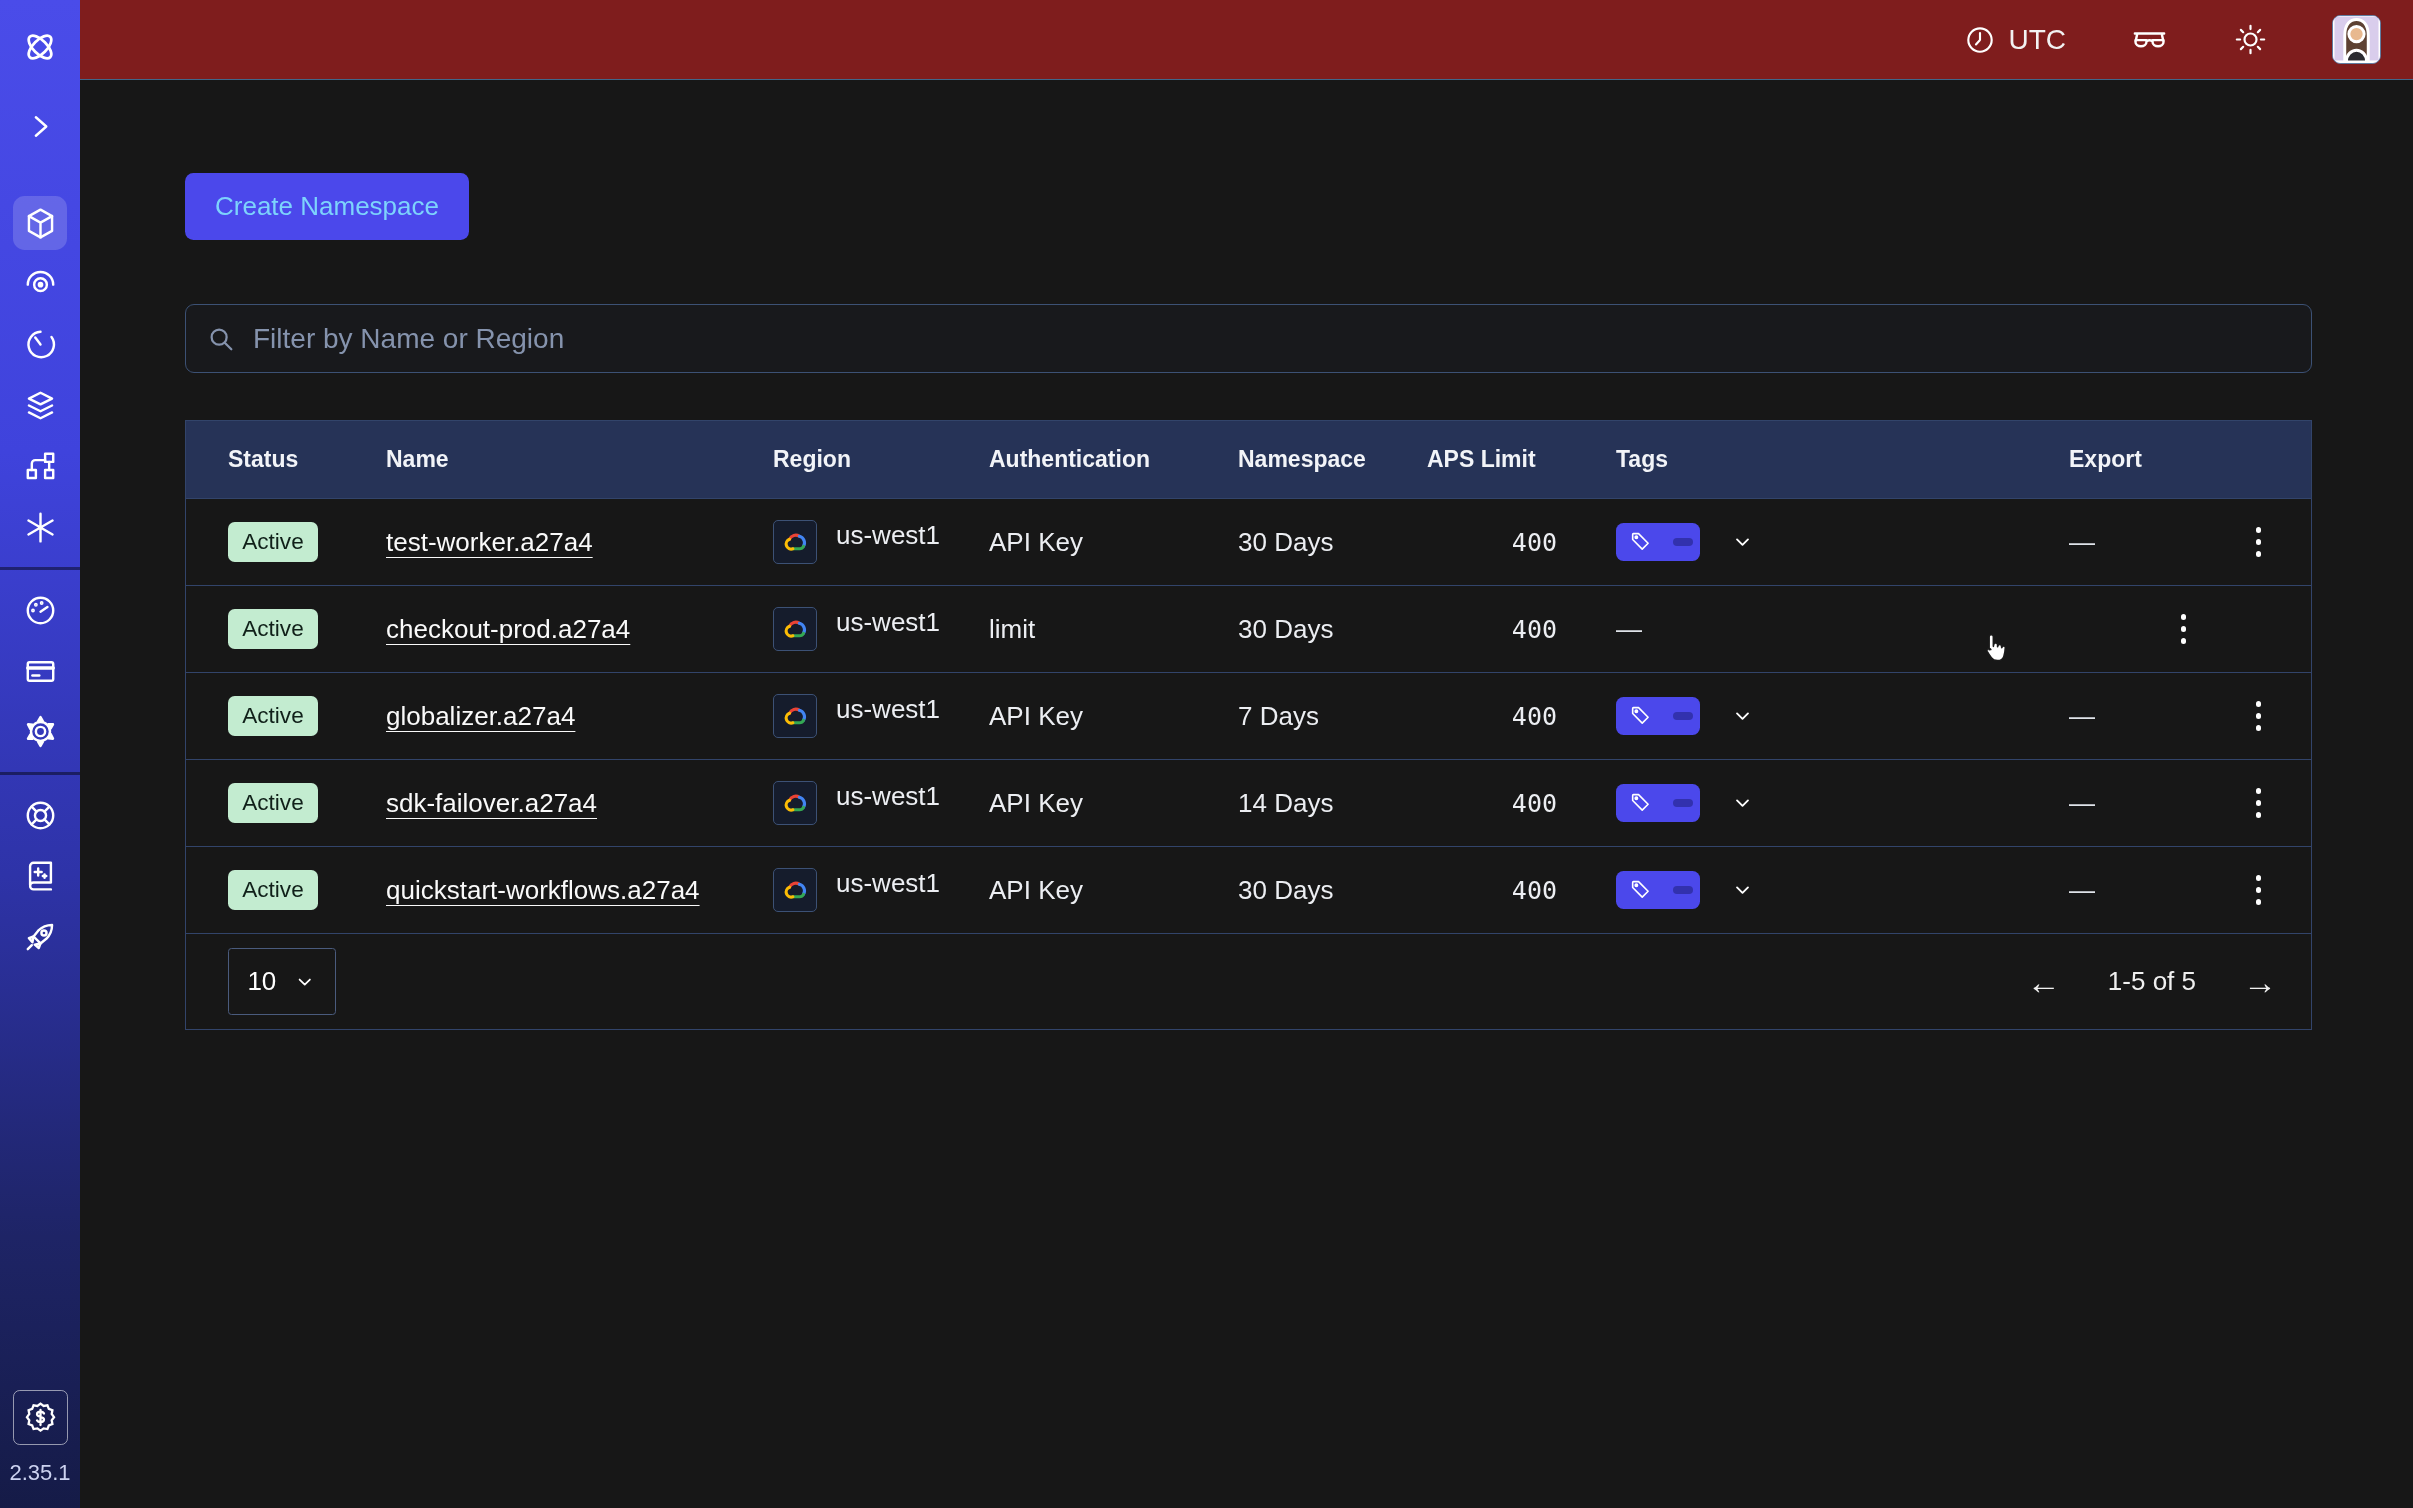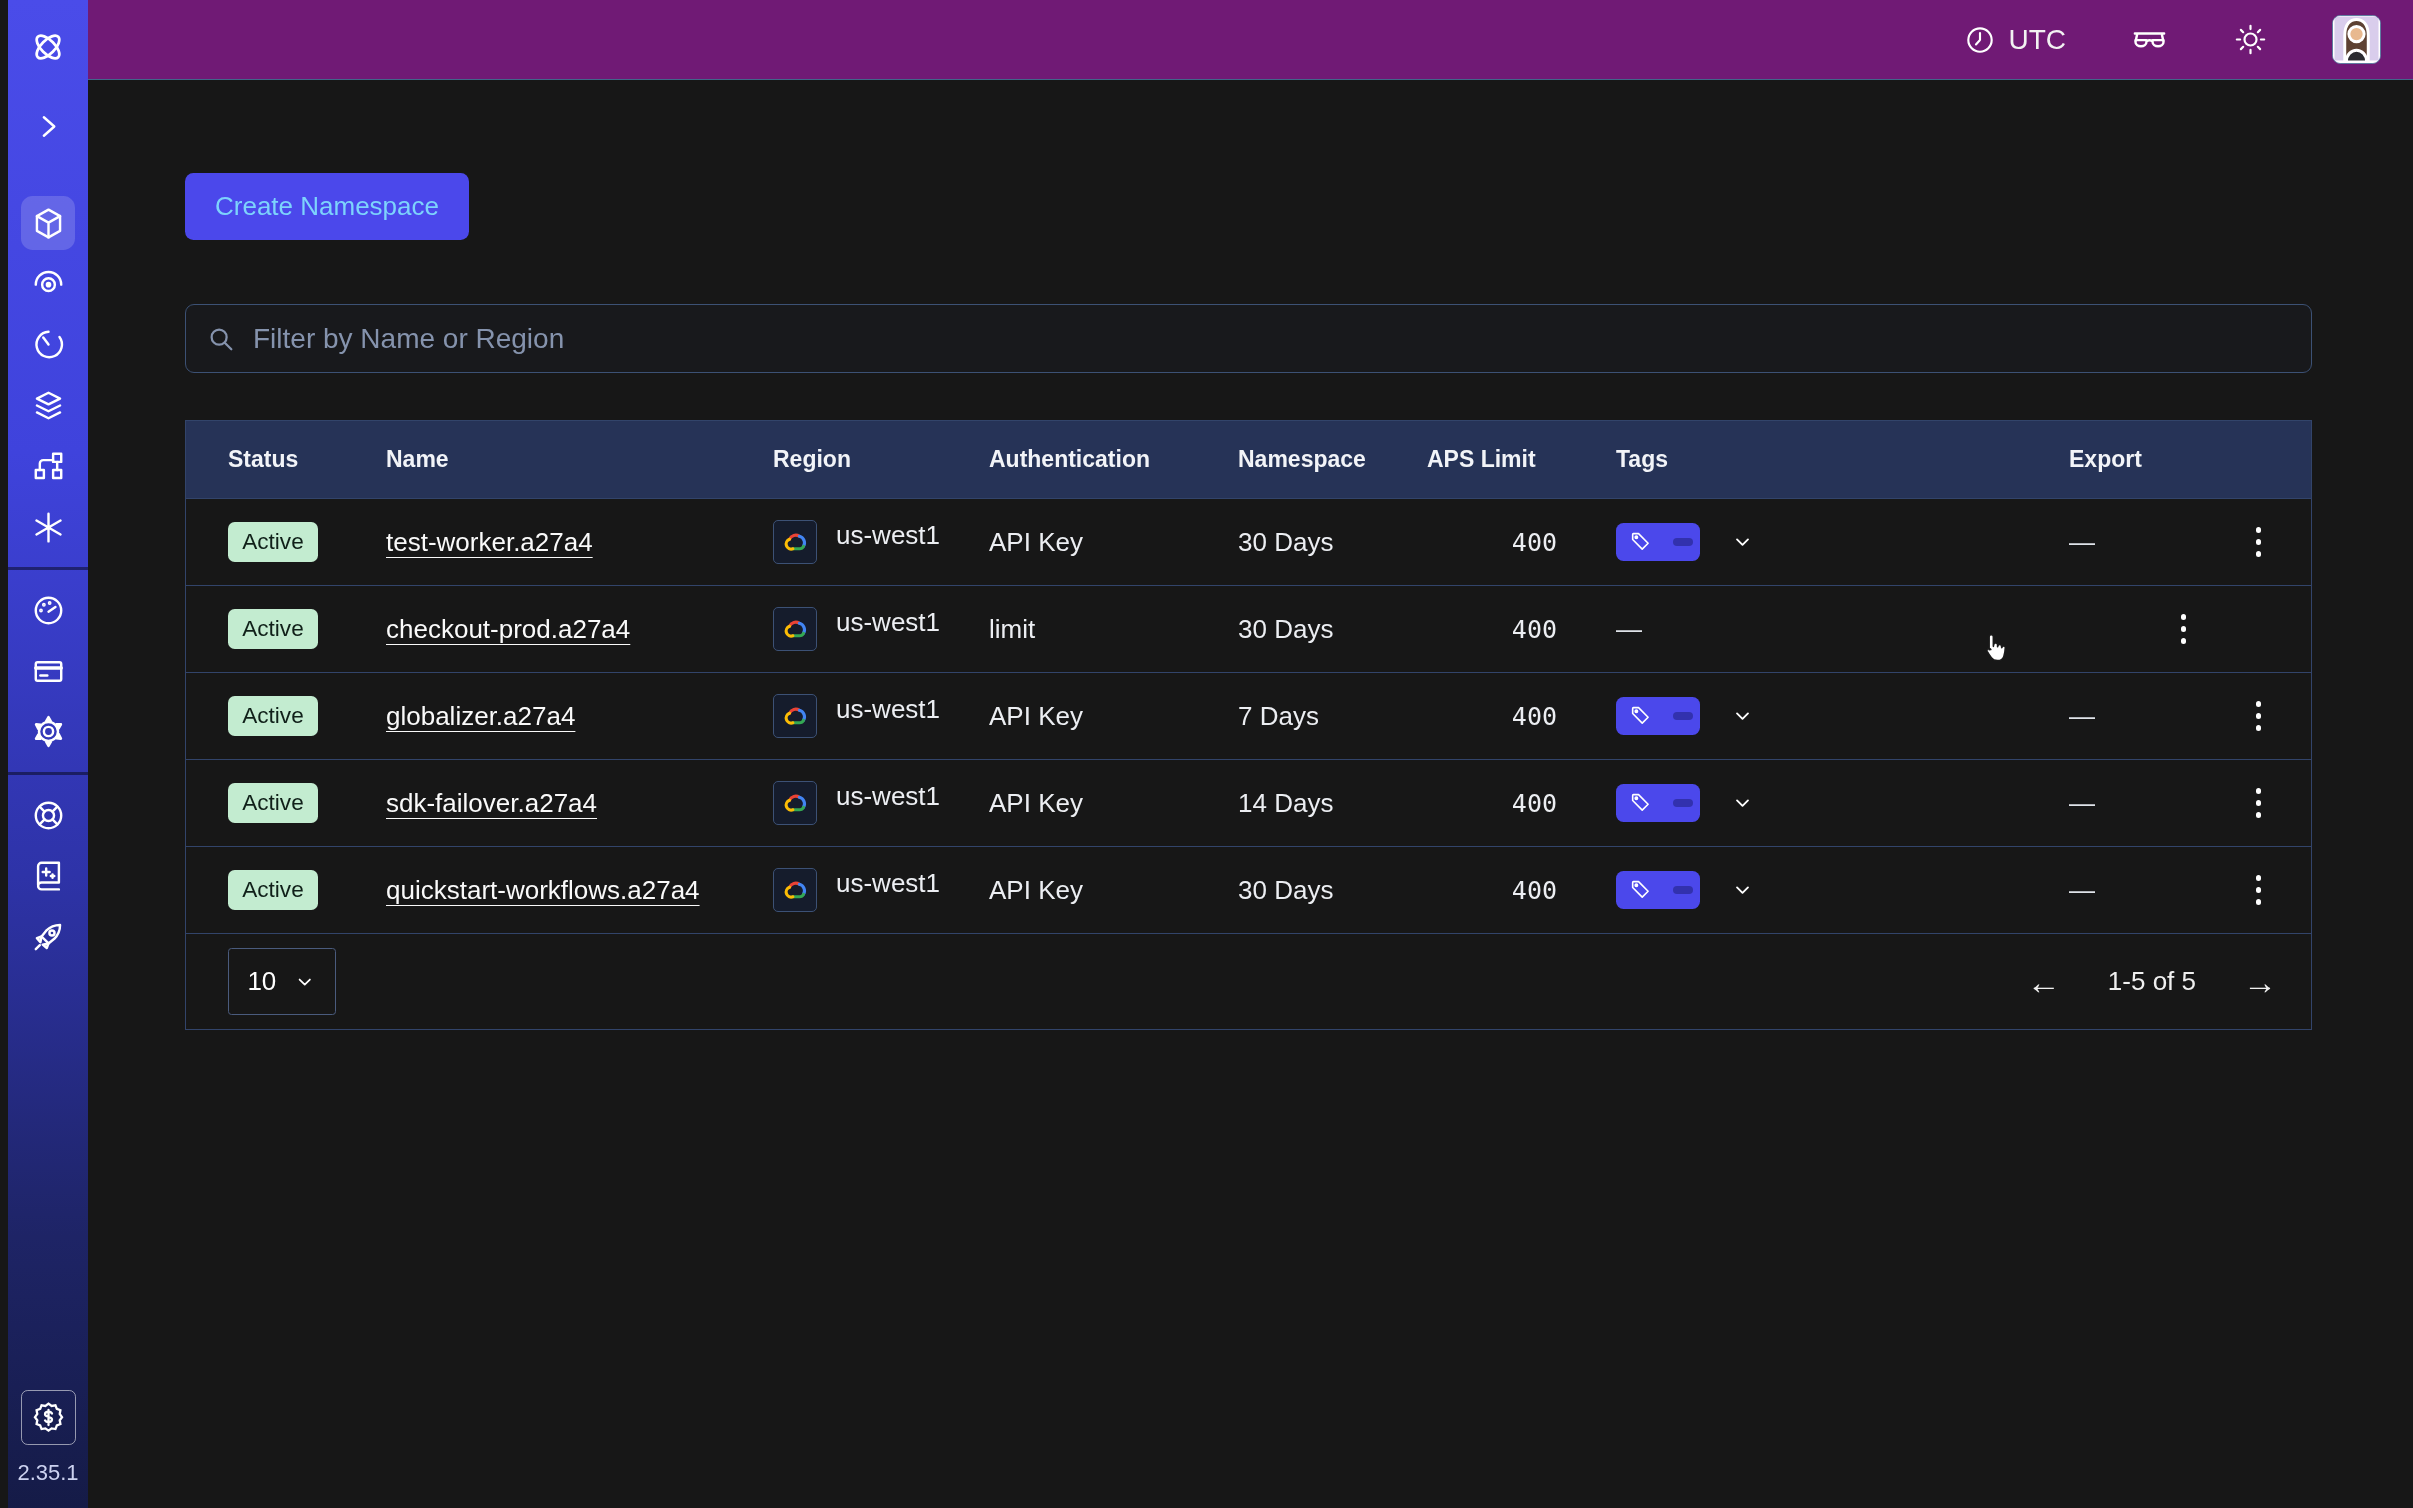--- a/index.html
+++ b/index.html
@@ -8,40 +8,40 @@
     --status-bg:#c3ecd0; --status-text:#102019;
   }
   *{box-sizing:border-box}
   html,body{margin:0;padding:0}
   body{
     width:2413px;height:1508px;overflow:hidden;background:var(--page-bg);
     font-family:"Liberation Sans",sans-serif;color:#eceef2;position:relative;
   }
   
   .sidebar{
-    position:absolute;left:8px;top:0;width:80px;height:1508px;
+    position:absolute;left:0;top:0;width:80px;height:1508px;
     background:linear-gradient(180deg,#4a4ce9 0%,#3f43dc 30%,#2e33a8 58%,#1e2466 82%,#151b47 100%);
     display:flex;flex-direction:column;align-items:center;padding-top:17px;z-index:2;
   }
   .side-icon{width:54px;height:54px;display:flex;align-items:center;justify-content:center;
     border-radius:11.7px;margin:3.4px 0;flex:0 0 auto;cursor:pointer}
   .side-icon.active{background:rgba(255,255,255,.17)}
   .side-icon svg{width:37px;height:37px;stroke:#fff;fill:none;stroke-width:2.1;stroke-linecap:round;stroke-linejoin:round}
   .logo-slot{margin-bottom:22px}
   .logo-slot svg{width:42px;height:42px}
   .chev-slot{margin-bottom:39px}
   .side-div{width:80px;height:2.5px;background:rgba(0,0,0,.45);margin:10px 0;flex:0 0 auto}
   .side-spacer{flex:1}
   .plan-box{width:55px;height:55px;border:1.7px solid rgba(255,255,255,.55);border-radius:6.7px;
     display:flex;align-items:center;justify-content:center;margin-bottom:15px;cursor:pointer}
   .plan-box svg{width:37px;height:37px;stroke:#fff;fill:none;stroke-width:2;stroke-linecap:round}
   .version{font-size:22px;color:#ccd2f0;margin-bottom:22px}
   
   .topbar{
-    position:absolute;left:80px;top:0;right:0;height:80px;background:#701a75;
+    position:absolute;left:80px;top:0;right:0;height:80px;background:#7f1d1d;
     border-bottom:1.7px solid var(--topbar-line);
     display:flex;align-items:center;justify-content:flex-end;gap:64px;padding-right:32px;
   }
   .tz{display:flex;align-items:center;gap:11.7px;cursor:pointer}
   .tz span{font-size:28px;color:#f2f2f2}
   .topbar svg{stroke:#fff;fill:none;stroke-width:2;stroke-linecap:round;stroke-linejoin:round}
   .icon-btn{cursor:pointer;display:flex;align-items:center}
   .avatar{width:49px;height:49px;border-radius:8.4px;border:1.7px solid #5f7da1;overflow:hidden;
     background:#d7cdee;cursor:pointer;display:flex;align-items:flex-end;justify-content:center}
   

